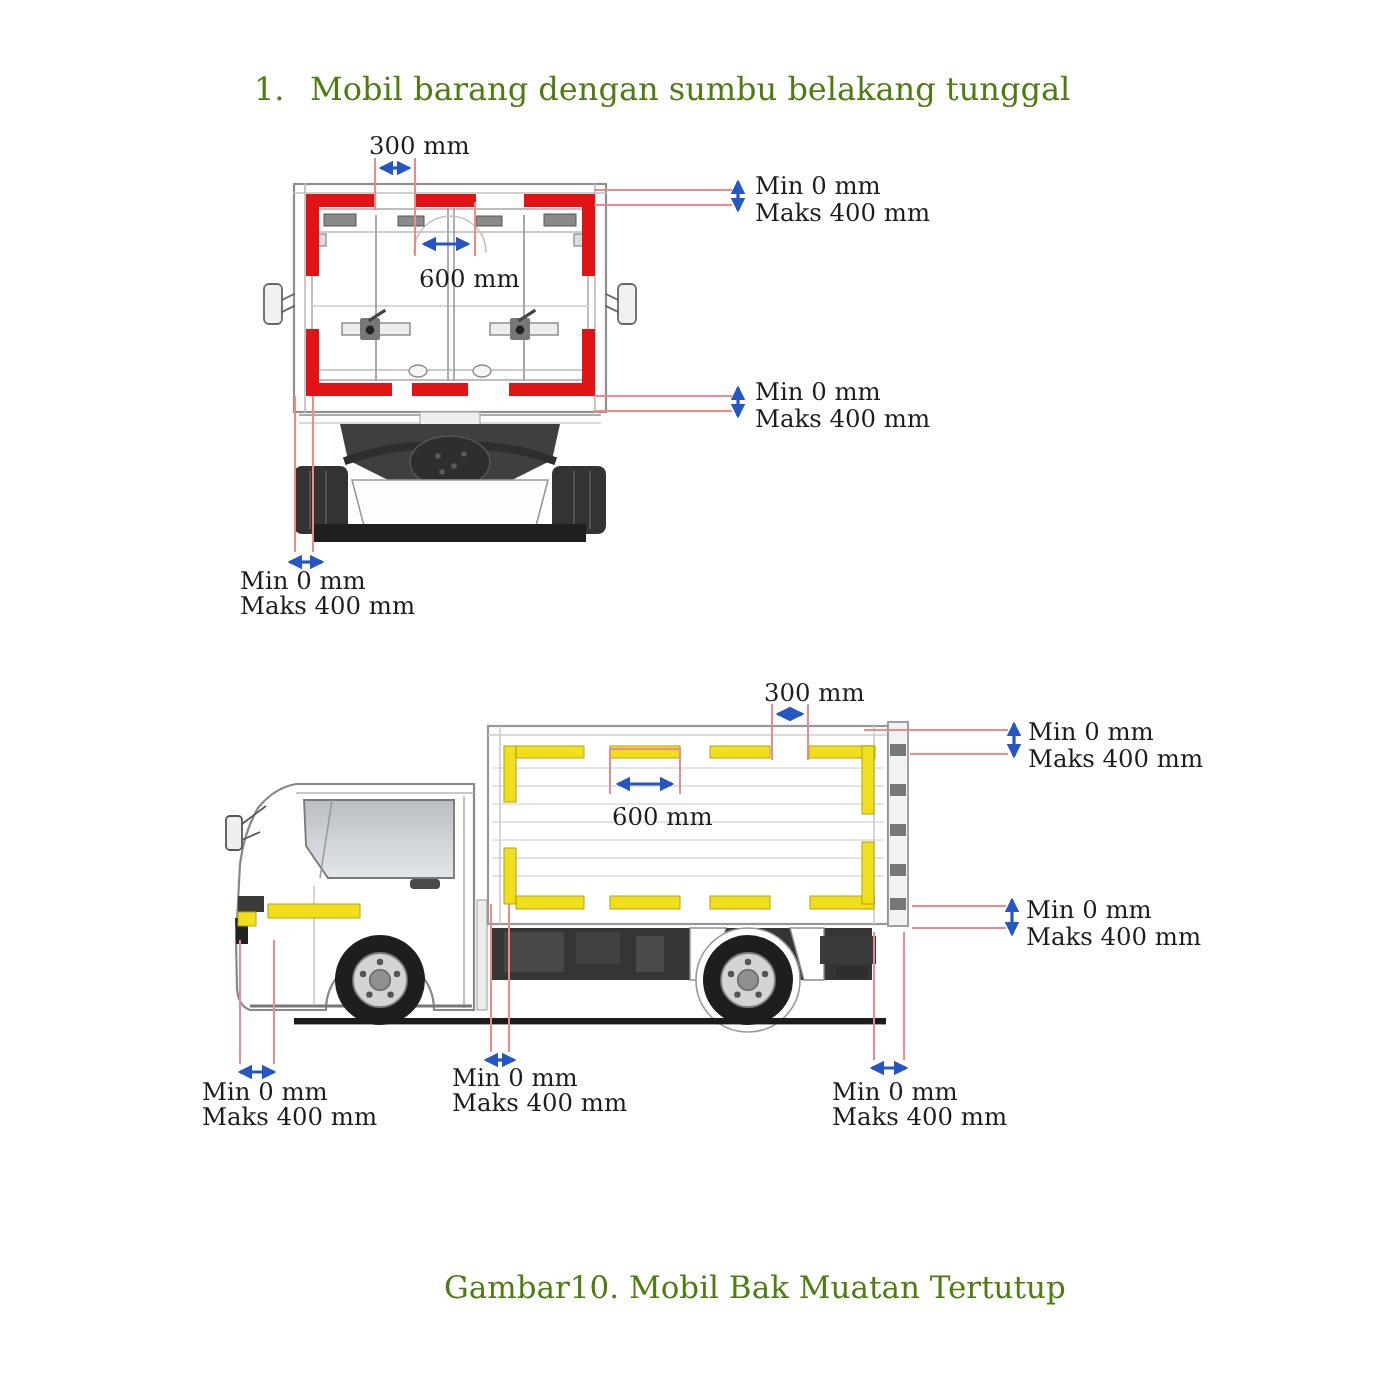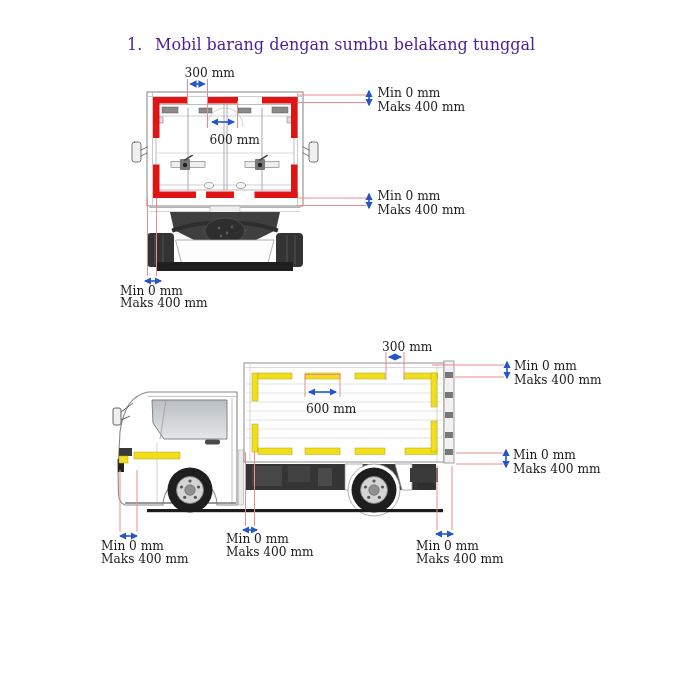--- a/index.html
+++ b/index.html
@@ -1,17 +1,17 @@
 <!DOCTYPE html>
 <html><head>
 <meta charset="utf-8">
 <style>
   html,body{margin:0;padding:0;background:#ffffff;}
   .page{position:relative;width:632px;height:700px;background:#ffffff;overflow:hidden;
-        font-family:"DejaVu Serif",serif;color:#4c1d95;}
+        font-family:"DejaVu Serif",serif;color:#4d7c0f;}
   .heading{position:absolute;left:127px;top:35px;font-size:16px;white-space:nowrap;}
   .heading .num{display:inline-block;width:28px;}
   .caption{position:absolute;left:222px;top:635px;font-size:15.5px;white-space:nowrap;}
   svg{position:absolute;overflow:visible;}
   svg text{font-family:"DejaVu Serif",serif;font-size:12.2px;}
 </style>
 </head>
 <body>
 
 <div class="page">
@@ -285,13 +285,14 @@
       <text x="513" y="472.5">Maks 400 mm</text>
       <text x="101" y="550">Min 0 mm</text>
       <text x="101" y="562.5">Maks 400 mm</text>
       <text x="226" y="543">Min 0 mm</text>
       <text x="226" y="555.5">Maks 400 mm</text>
       <text x="416" y="550">Min 0 mm</text>
       <text x="416" y="562.5">Maks 400 mm</text>
     </g>
   </svg>
 
+  <div class="caption">Gambar10. Mobil Bak Muatan Tertutup</div>
 </div>
 
 </body></html>

